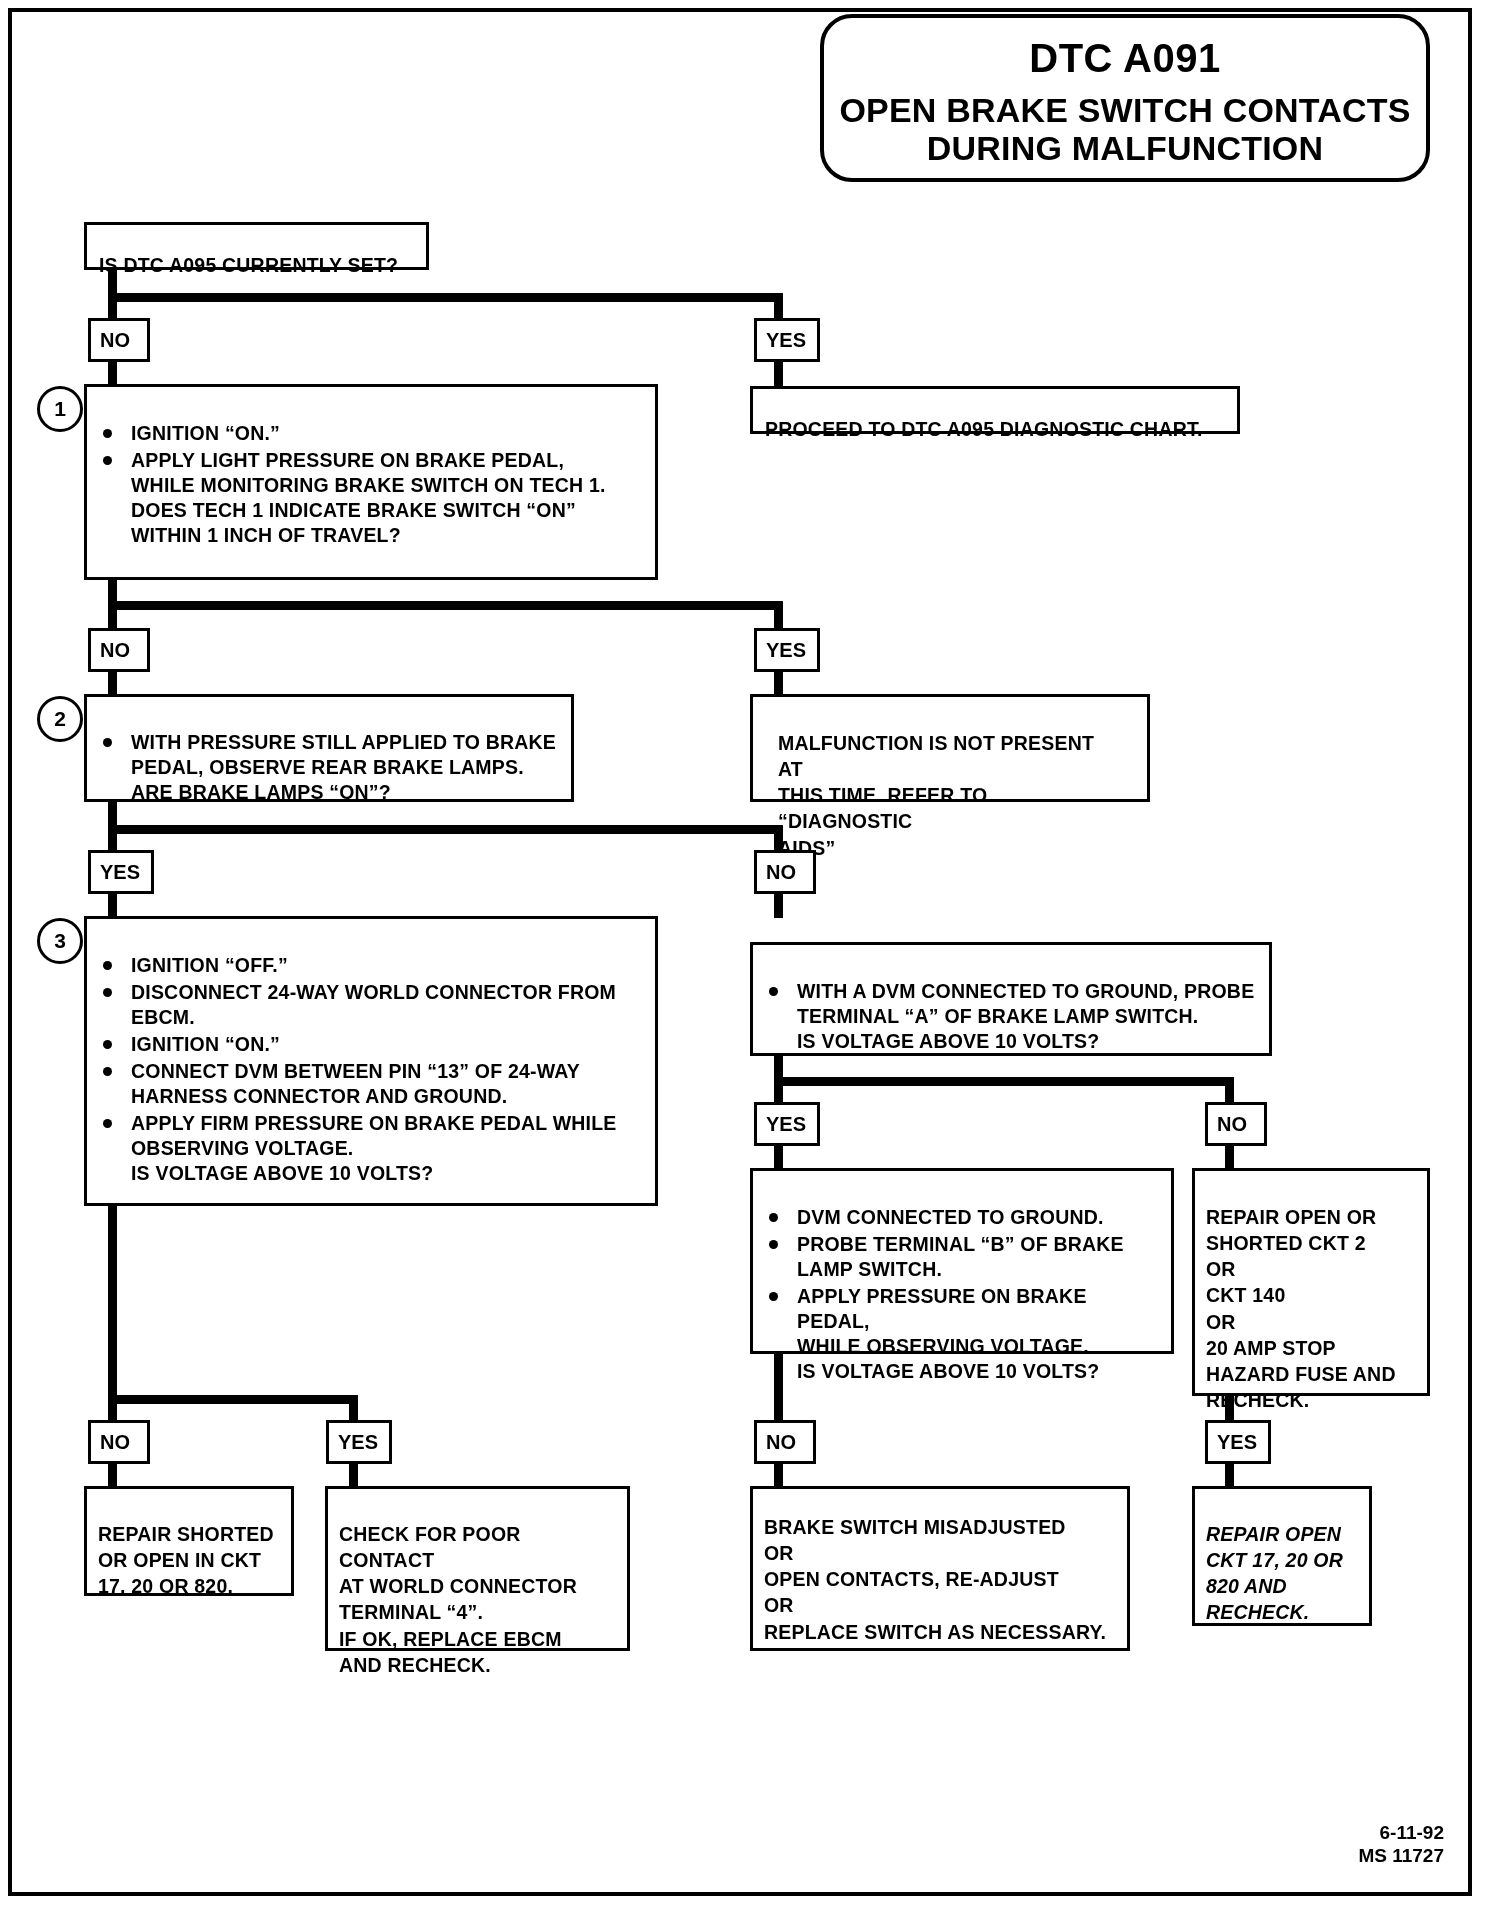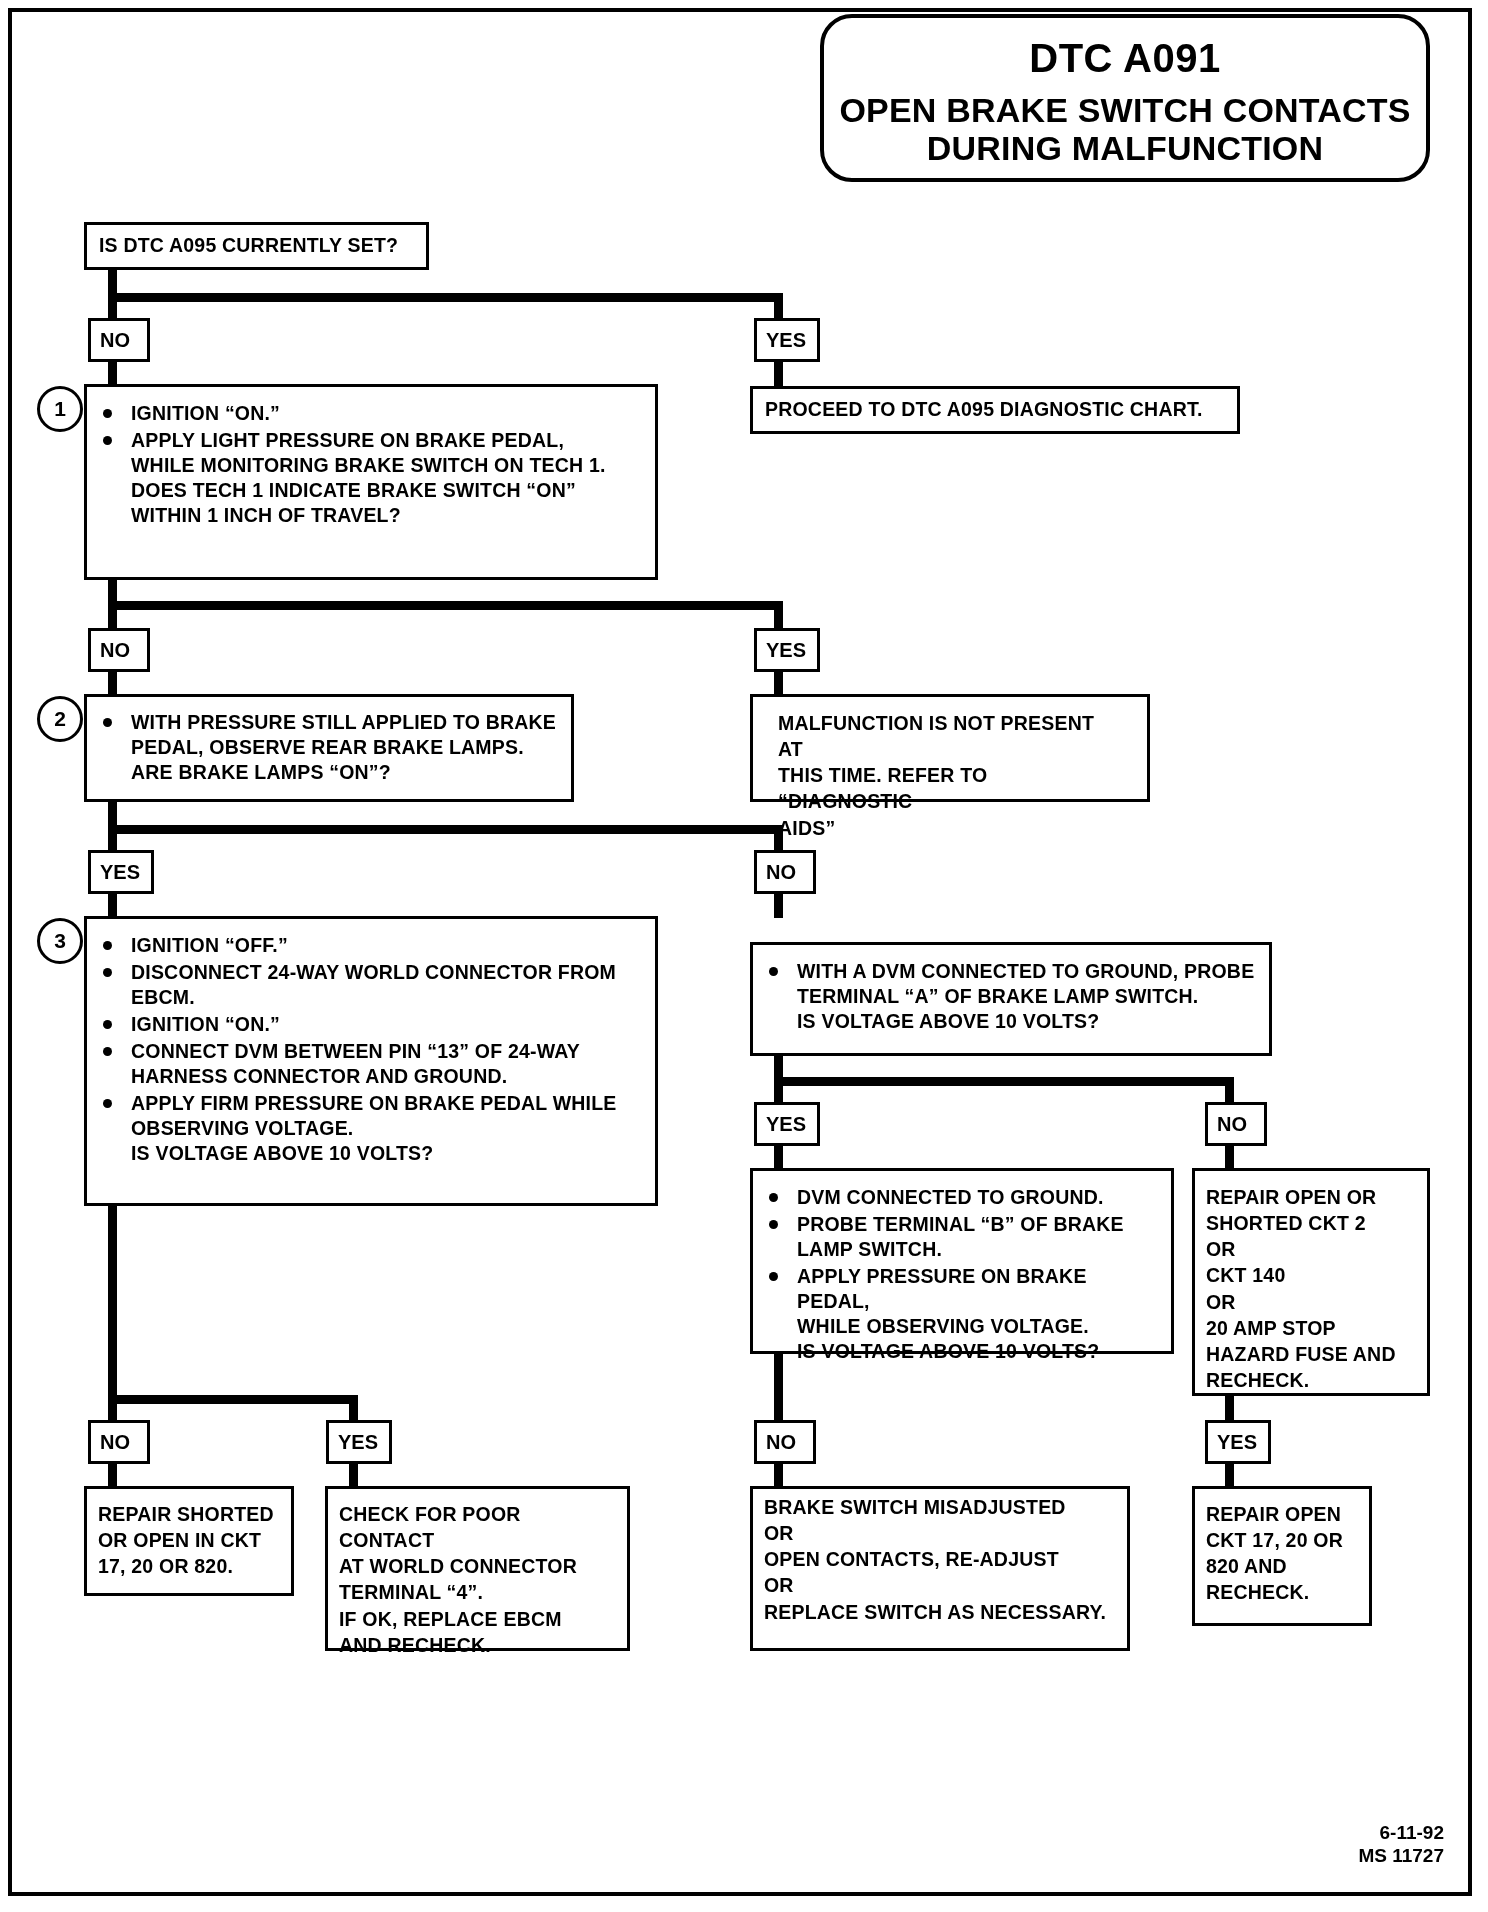--- a/index.html
+++ b/index.html
@@ -2,21 +2,21 @@
 <html><head>
 <meta charset="utf-8">
 <style>
   html,body{margin:0;padding:0;background:#fff;}
   body{font-family:"Liberation Sans",sans-serif;}
   #page{position:relative;width:1488px;height:1912px;background:#fff;overflow:hidden;}
   #frame{position:absolute;left:8px;top:8px;width:1464px;height:1888px;border:4px solid #000;box-sizing:border-box;}
 
   .tbox{position:absolute;border:3px solid #000;background:#fff;box-sizing:border-box;
         font-weight:bold;color:#000;letter-spacing:.2px;}
-  .tbox .pad{padding:10px 12px;}
+  .tbox .pad{padding:10px 12px;margin-top:20px;}
   .ttl{position:absolute;border:4px solid #000;background:#fff;box-sizing:border-box;text-align:center;}
   .ttl .t1{font-size:40px;font-weight:bold;letter-spacing:.5px;margin-top:18px;}
   .ttl .t2{font-size:34px;font-weight:bold;line-height:1.12;margin-top:10px;letter-spacing:.2px;}
 
   .lbl{position:absolute;border:3px solid #000;background:#fff;box-sizing:border-box;
        font-size:20px;font-weight:bold;display:flex;align-items:center;padding-left:9px;}
 
   .line{position:absolute;background:#000;}
   .vline{width:9px;}
   .hline{height:9px;}
@@ -262,21 +262,21 @@
     <div class="pad f19 plain" style="padding:5px 11px;">
       <span class="ln">BRAKE SWITCH MISADJUSTED</span>
       <span class="ln">OR</span>
       <span class="ln">OPEN CONTACTS, RE-ADJUST</span>
       <span class="ln">OR</span>
       <span class="ln">REPLACE SWITCH AS NECESSARY.</span>
     </div>
   </div>
 
   <div class="tbox" style="left:1192px;top:1486px;width:180px;height:140px;">
-    <div class="pad f19 plain" style="padding:12px 11px;">
+    <div class="pad f19 plain" style="padding:12px 11px;font-style:italic;">
       <span class="ln">REPAIR OPEN</span>
       <span class="ln">CKT 17, 20 OR</span>
       <span class="ln">820 AND</span>
       <span class="ln">RECHECK.</span>
     </div>
   </div>
 
   <div class="footer">
     <span class="ln">6-11-92</span>
     <span class="ln">MS 11727</span>

